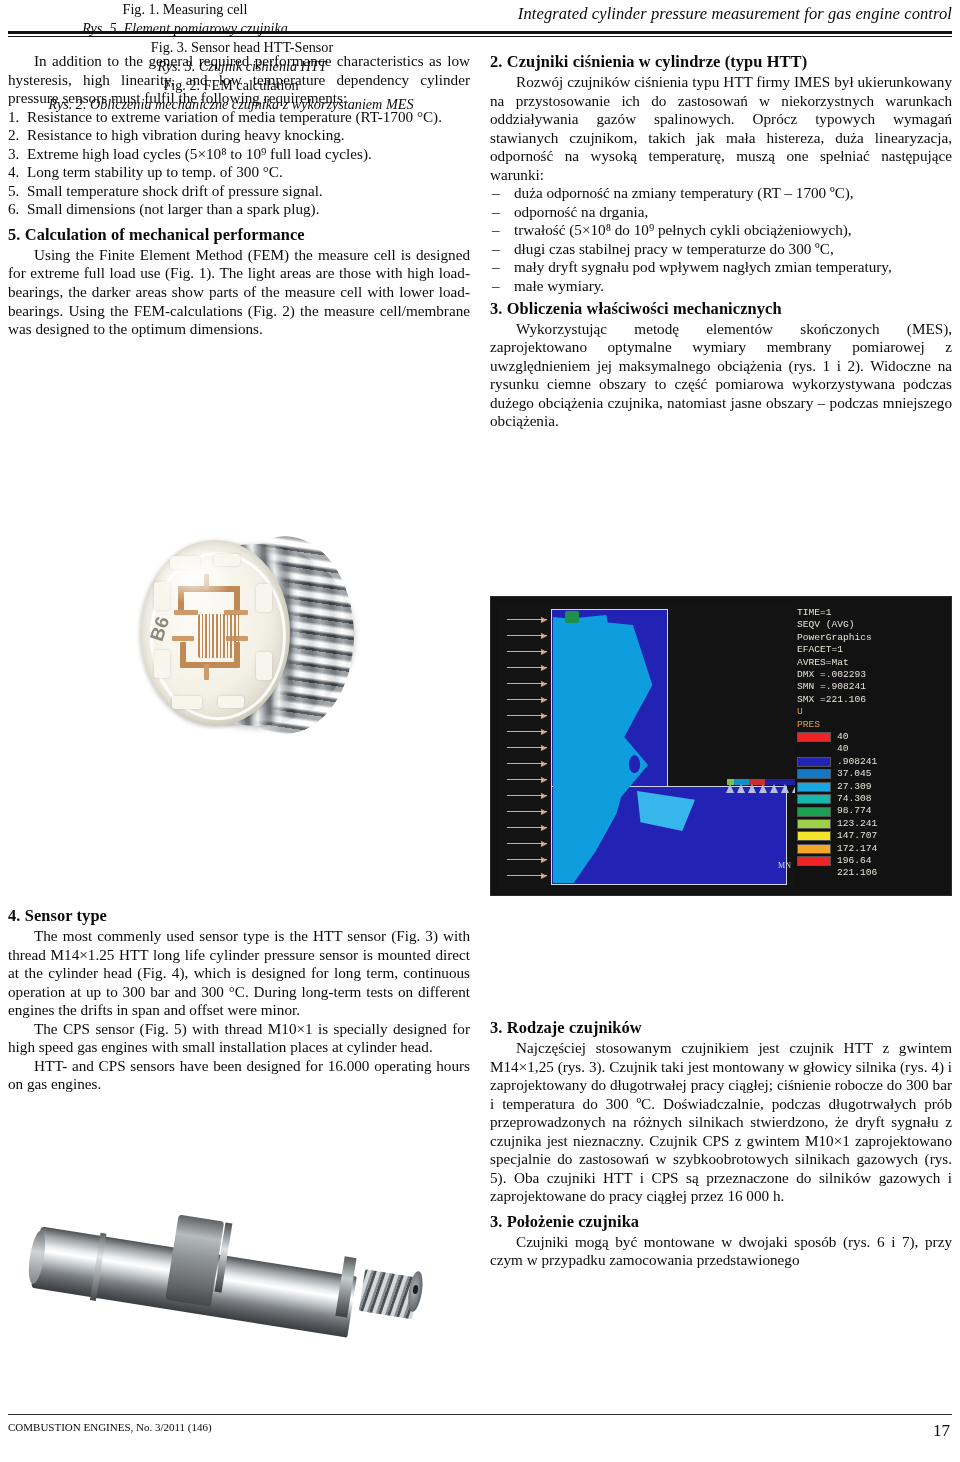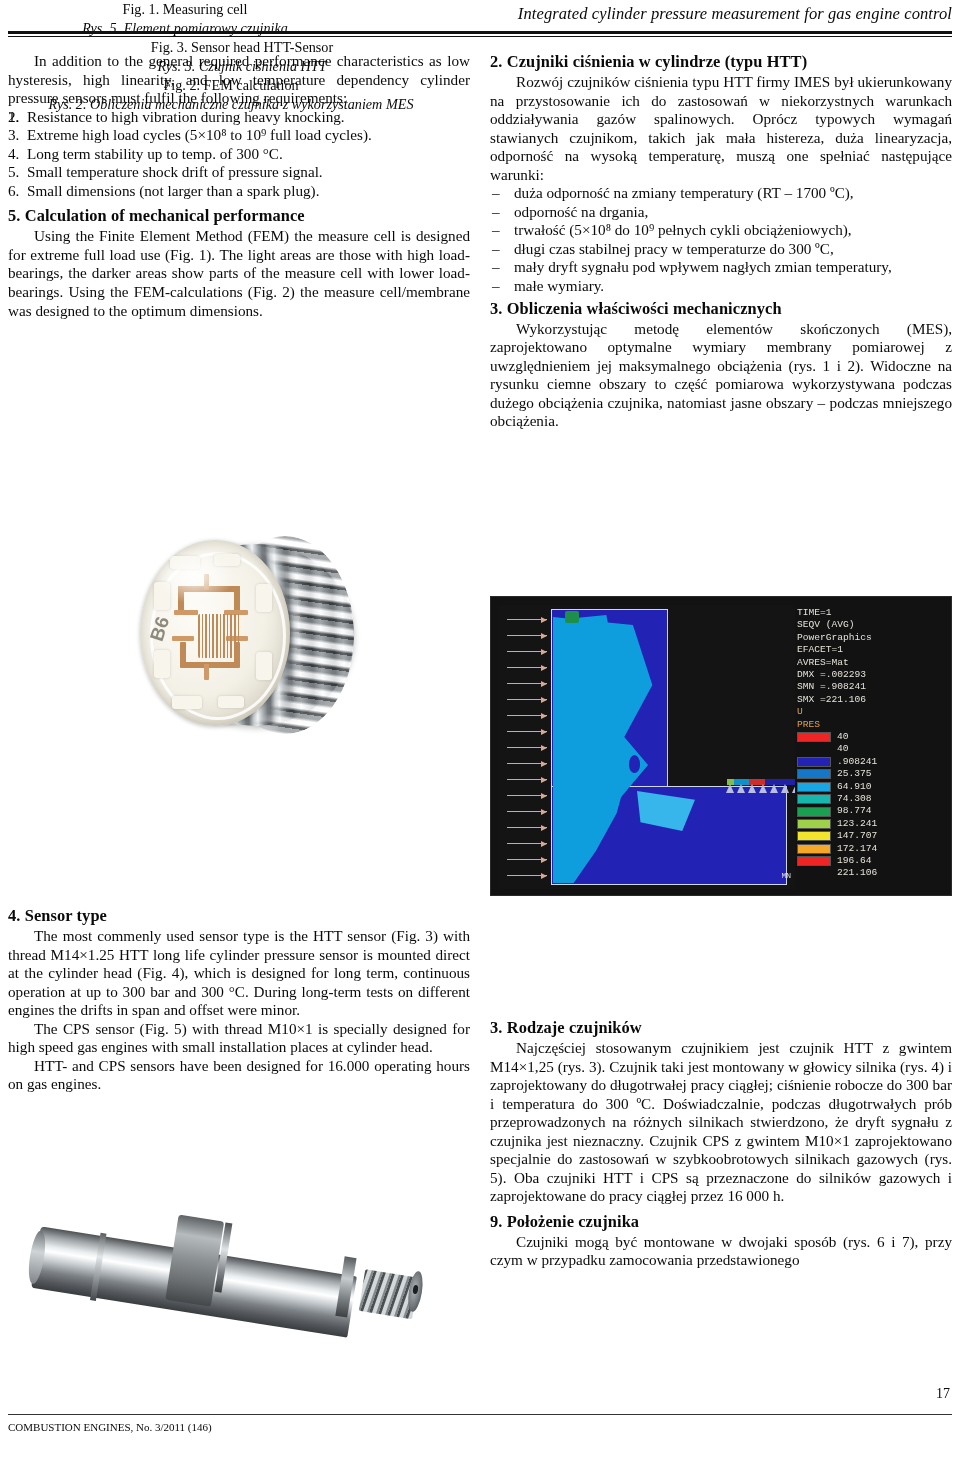--- a/index.html
+++ b/index.html
@@ -131,21 +131,21 @@
   .fem .dot1{position:absolute;left:78px;top:146px;width:11px;height:18px;background:#2222b4;border-radius:55% 55% 50% 50%;}
   .fem .dot2{position:absolute;left:82px;top:172px;width:5px;height:5px;background:#2222b4;border-radius:50%;}
   .fem .tip{position:absolute;left:14px;top:2px;width:14px;height:12px;background:#1d8f4a;border-radius:2px;}
   .fem .arrows{position:absolute;left:8px;top:10px;width:44px;height:272px;}
   .fem .arrows i{position:absolute;left:0;width:40px;height:1px;background:#d9a78f;}
   .fem .arrows i:after{content:"";position:absolute;right:0;top:-2.5px;border-left:6px solid #d9a78f;border-top:3px solid transparent;border-bottom:3px solid transparent;}
   .fem .consts{position:absolute;left:175px;top:174px;width:114px;height:12px;}
   .fem .consts i{position:absolute;top:1px;width:0;height:0;border-left:4px solid transparent;border-right:4px solid transparent;border-bottom:9px solid #b9bfe0;}
   .fem .cband{position:absolute;left:176px;top:170px;width:112px;height:6px;
     background:linear-gradient(to right,#8fd14f 0 6%,#0e9ede 6% 20%,#e03030 20% 34%,#2222b4 34% 100%);opacity:.9;}
-  .fem .mn{position:absolute;right:4px;bottom:9px;color:#dcdcdc;font-family:Liberation Mono, monospace;font-size:8px;}
+  .fem .mn{position:absolute;right:4px;bottom:19px;color:#dcdcdc;font-family:Liberation Serif, serif;font-size:8px;}
   .fem .legend{position:absolute;left:306px;top:10px;width:150px;color:#e6e2d8;
     font-family:"Liberation Mono",monospace;font-size:9.6px;line-height:12.4px;}
   .fem .legend .orange{color:#e0a04a;}
   .fem .legend .sw{display:flex;align-items:center;gap:6px;height:12.4px;}
   .fem .legend .sw b{display:inline-block;width:34px;height:10px;border:1px solid #555;box-sizing:border-box;}
   .fem .legend .sw span{font-weight:normal;}
   .fem .legend .nosw{padding-left:40px;}
   #fig2cap{left:490px;top:932px;width:462px;}
 
   
@@ -199,40 +199,41 @@
   .shoulder{
     position:absolute;left:316px;top:60px;width:12px;height:60px;
     transform:rotate(9deg);transform-origin:left center;
     background:linear-gradient(to bottom,#585c5f,#c6cbce 36%,#7b8084 70%,#3d4043);
   }
   #fig3cap{left:24px;top:1355px;width:420px;padding-left:32px;}
 
   
   .footrule{position:absolute;left:8px;top:1414px;width:944px;height:1px;background:#333;}
   .footer-left{position:absolute;left:8px;top:1421px;font-size:11px;}
-  .footer-right{position:absolute;right:10px;top:1386px;font-size:14px;text-align:center;}
+  .footer-right{position:absolute;right:10px;top:1421px;font-size:17px;text-align:center;}
 </style>
 </head>
 <body>
 
 <div class="page">
 
   <div class="runhead">Integrated cylinder pressure measurement for gas engine control</div>
   <div class="rule-double">
     <i class="a"></i>
       <i class="b"></i>
   </div>
 
   <div class="col left">
 
     <p>In addition to the general required performance characteristics as low hysteresis, high linearity, and low temperature dependency cylinder pressure sensors must fulfil the following requirements:</p>
 
     <ol class="req">
       <li>
         <span class="num">1.</span>
+        <span>Resistance to extreme variation of media temperature (RT-1700 °C).</span>
       </li>
       <li>
         <span class="num">2.</span>
         <span>Resistance to high vibration during heavy knocking.</span>
       </li>
       <li>
         <span class="num">3.</span>
         <span>Extreme high load cycles (5×10⁸ to 10⁹ full load cycles).</span>
       </li>
       <li>
@@ -417,25 +418,25 @@
           <b style="background:#ef2424;"></b>
           <span>40</span>
         </div>
         <div class="nosw">40</div>
         <div class="sw">
           <b style="background:#2222b4;"></b>
           <span>.908241</span>
         </div>
         <div class="sw">
           <b style="background:#1577c8;"></b>
-          <span>25.375</span>
+          <span>37.045</span>
         </div>
         <div class="sw">
           <b style="background:#19a7e4;"></b>
-          <span>64.910</span>
+          <span>27.309</span>
         </div>
         <div class="sw">
           <b style="background:#17b7ad;"></b>
           <span>74.308</span>
         </div>
         <div class="sw">
           <b style="background:#19a050;"></b>
           <span>98.774</span>
         </div>
         <div class="sw">
@@ -459,21 +460,21 @@
     </div>
   </div>
   <div class="cap" id="fig2cap">
     <div>Fig. 2. FEM calculation</div>
     <div class="pl">Rys. 2. Obliczenia mechaniczne czujnika z wykorzystaniem MES</div>
   </div>
 
   <div class="col right" style="top:1018px;">
     <h2 style="margin-top:0;">3. Rodzaje czujników</h2>
     <p>Najczęściej stosowanym czujnikiem jest czujnik HTT z gwintem M14×1,25 (rys. 3). Czujnik taki jest montowany w głowicy silnika (rys. 4) i zaprojektowany do długotrwałej pracy ciągłej; ciśnienie robocze do 300 bar i temperatura do 300 ºC. Doświadczalnie, podczas długotrwałych prób przeprowadzonych na różnych silnikach stwierdzono, że dryft sygnału z czujnika jest nieznaczny. Czujnik CPS z gwintem M10×1 zaprojektowano specjalnie do zastosowań w szybkoobrotowych silnikach gazowych (rys. 5). Oba czujniki HTT i CPS są przeznaczone do silników gazowych i zaprojektowane do pracy ciągłej przez 16 000 h.</p>
-    <h2>9. Położenie czujnika</h2>
+    <h2>3. Położenie czujnika</h2>
     <p>Czujniki mogą być montowane w dwojaki sposób (rys. 6 i 7), przy czym w przypadku zamocowania przedstawionego</p>
   </div>
 
   <div class="footrule"></div>
   <div class="footer-left">COMBUSTION ENGINES, No. 3/2011 (146)</div>
   <div class="footer-right">17</div>
 
 </div>
 
 </body></html>

